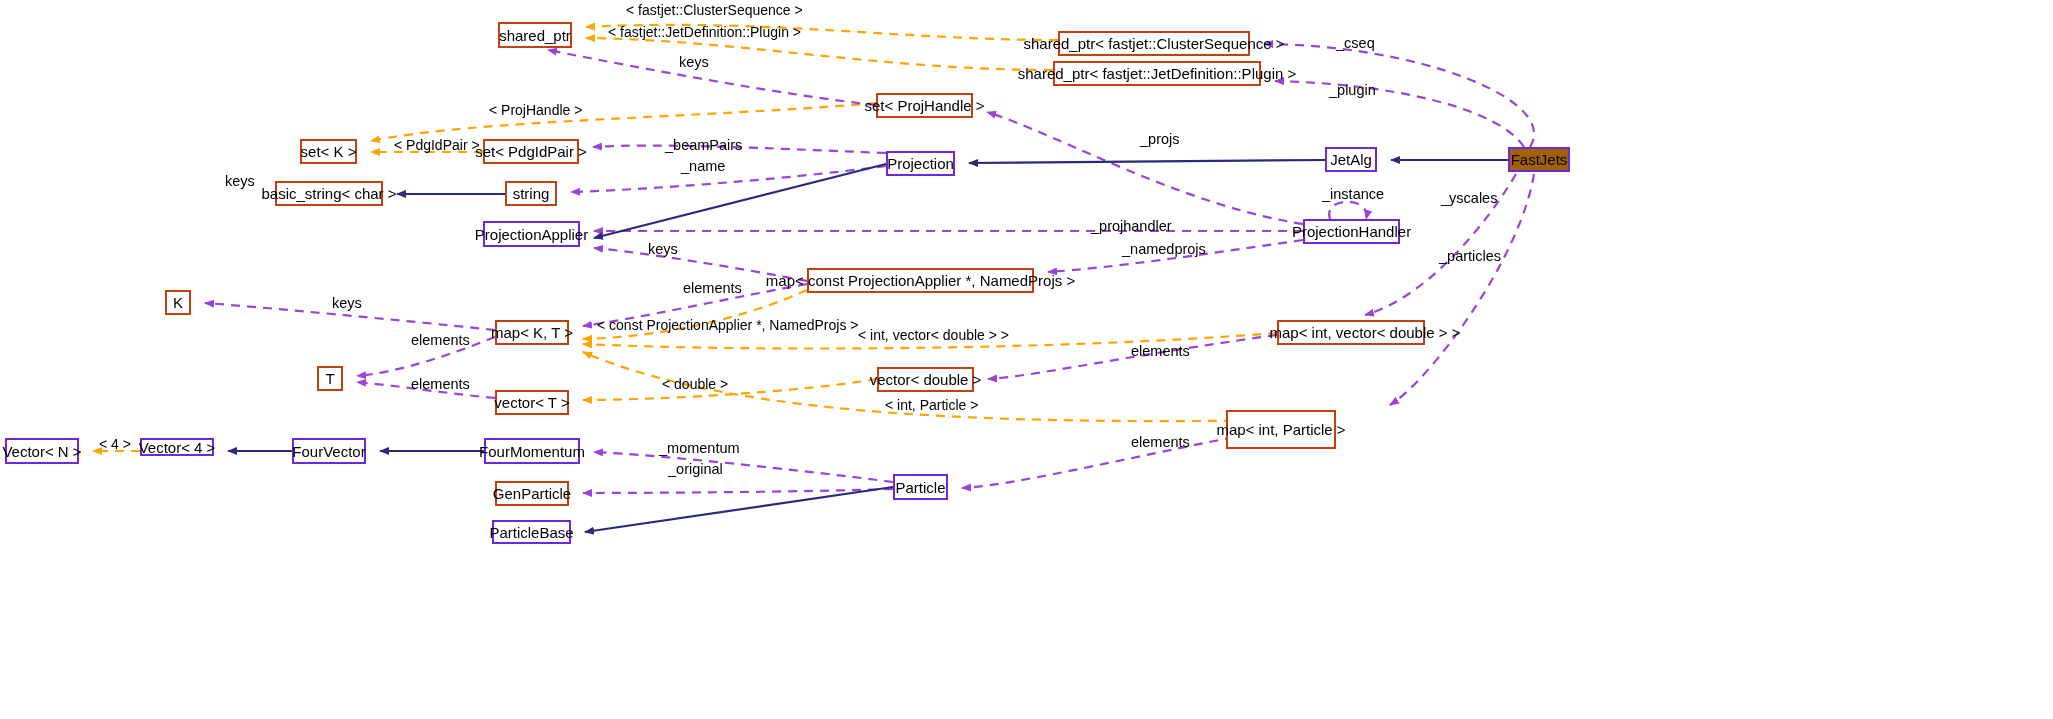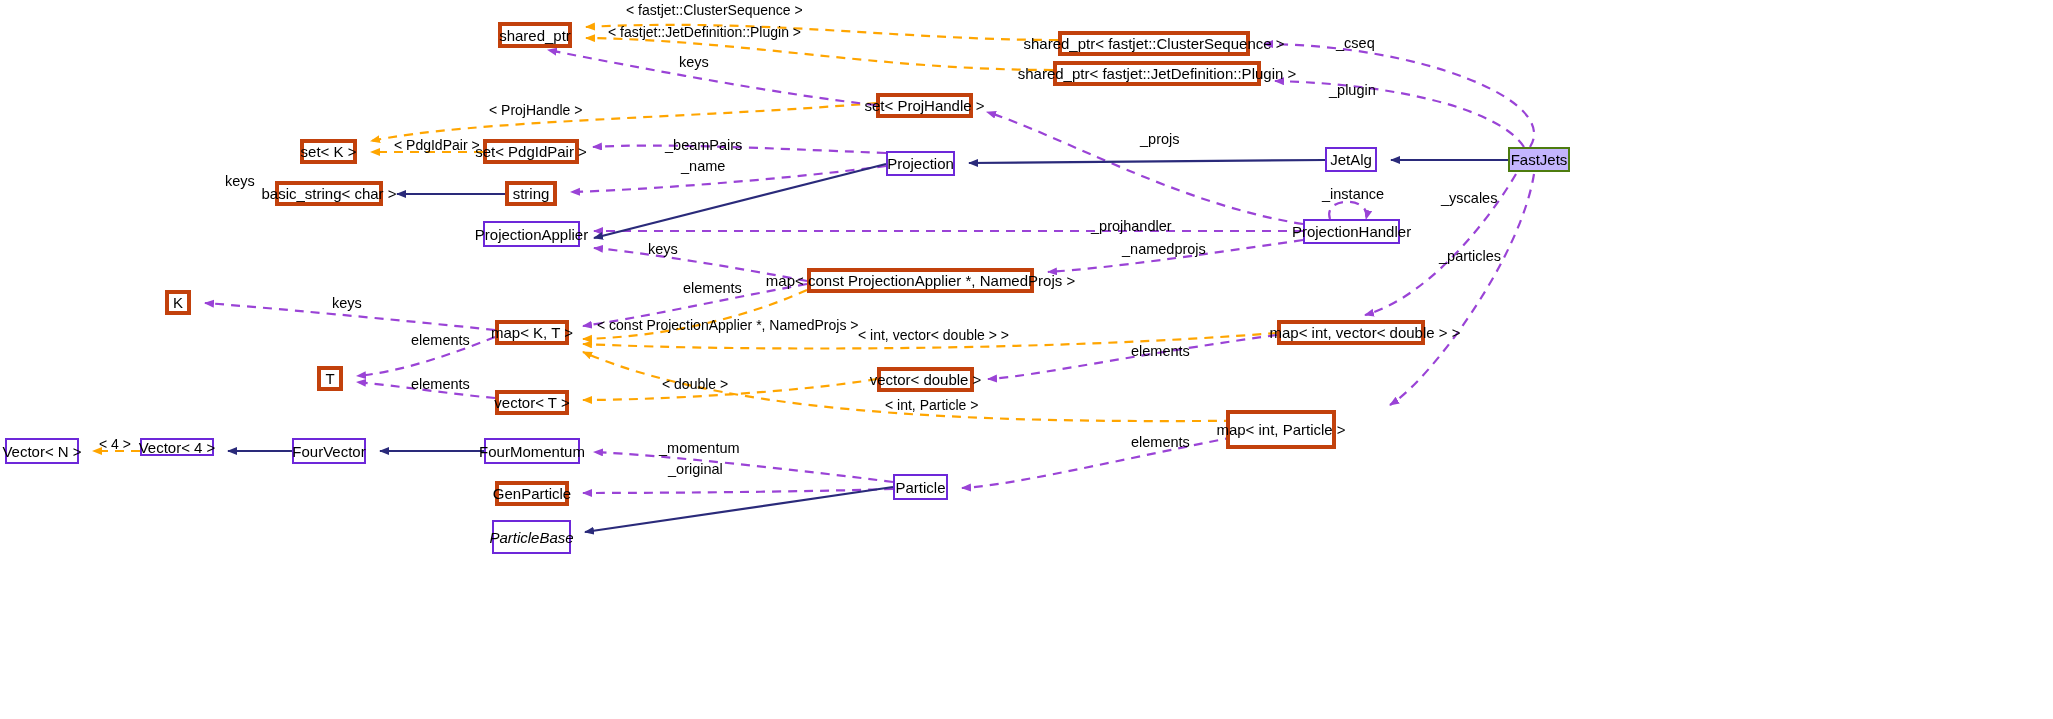--- a/index.html
+++ b/index.html
@@ -3,23 +3,23 @@
 <meta charset="utf-8">
 <title>FastJets Collaboration Diagram</title>
 <style>
   html,body{margin:0;padding:0;background:#ffffff;}
   body{font-family:"Liberation Sans","DejaVu Sans",sans-serif;}
   #diagram-root{position:relative;width:2053px;height:719px;overflow:hidden;background:#fff;}
   svg.edges{position:absolute;left:0;top:0;width:2053px;height:719px;}
   .node{position:absolute;box-sizing:border-box;display:flex;align-items:center;
         justify-content:center;background:#ffffff;white-space:nowrap;
         font-size:15px;color:#000;line-height:1;}
-  .node.thin{border:4px solid #c2410c;}
+  .node.thin{border:2px solid #c2410c;}
   .node.bold{border:2px solid #6d28d9;}
-  .node.current{border:2px solid #4d7c0f;background:#c4b5fd;}
+  .node.current{border:2px solid #6d28d9;background:#a16207;}
   .edge-label{position:absolute;font-size:14.5px;color:#000;background:transparent;
         white-space:nowrap;line-height:1;}
   .tmpl-label{font-size:14px;}
 </style>
 </head>
 <body>
 
 <div id="diagram-root">
 
   <svg class="edges" viewBox="0 0 2053 719" xmlns="http://www.w3.org/2000/svg">
@@ -101,21 +101,21 @@
   <div class="node thin" style="left:317px;top:366px;width:26px;height:25px;">T</div>
   <div class="node thin" style="left:877px;top:367px;width:97px;height:25px;">vector&lt; double &gt;</div>
   <div class="node thin" style="left:495px;top:390px;width:74px;height:25px;">vector&lt; T &gt;</div>
   <div class="node thin" style="left:1226px;top:410px;width:110px;height:39px;">map&lt; int, Particle &gt;</div>
   <div class="node bold" style="left:5px;top:438px;width:74px;height:26px;">Vector&lt; N &gt;</div>
   <div class="node bold" style="left:140px;top:438px;width:74px;height:18px;">Vector&lt; 4 &gt;</div>
   <div class="node bold" style="left:292px;top:438px;width:74px;height:26px;">FourVector</div>
   <div class="node bold" style="left:484px;top:438px;width:96px;height:26px;">FourMomentum</div>
   <div class="node thin" style="left:495px;top:481px;width:74px;height:25px;">GenParticle</div>
   <div class="node bold" style="left:893px;top:474px;width:55px;height:26px;">Particle</div>
-  <div class="node bold" style="left:492px;top:520px;width:79px;height:34px;font-style:italic;">ParticleBase</div>
+  <div class="node bold" style="left:492px;top:520px;width:79px;height:24px;">ParticleBase</div>
 
   <div class="edge-label tmpl-label" style="left:626px;top:3px;">&lt; fastjet::ClusterSequence &gt;</div>
   <div class="edge-label tmpl-label" style="left:608px;top:25px;">&lt; fastjet::JetDefinition::Plugin &gt;</div>
   <div class="edge-label" style="left:679px;top:55px;">keys</div>
   <div class="edge-label" style="left:1336px;top:36px;">_cseq</div>
   <div class="edge-label" style="left:1329px;top:83px;">_plugin</div>
   <div class="edge-label tmpl-label" style="left:489px;top:103px;">&lt; ProjHandle &gt;</div>
   <div class="edge-label tmpl-label" style="left:394px;top:138px;">&lt; PdgIdPair &gt;</div>
   <div class="edge-label" style="left:665px;top:138px;">_beamPairs</div>
   <div class="edge-label" style="left:1140px;top:132px;">_projs</div>

